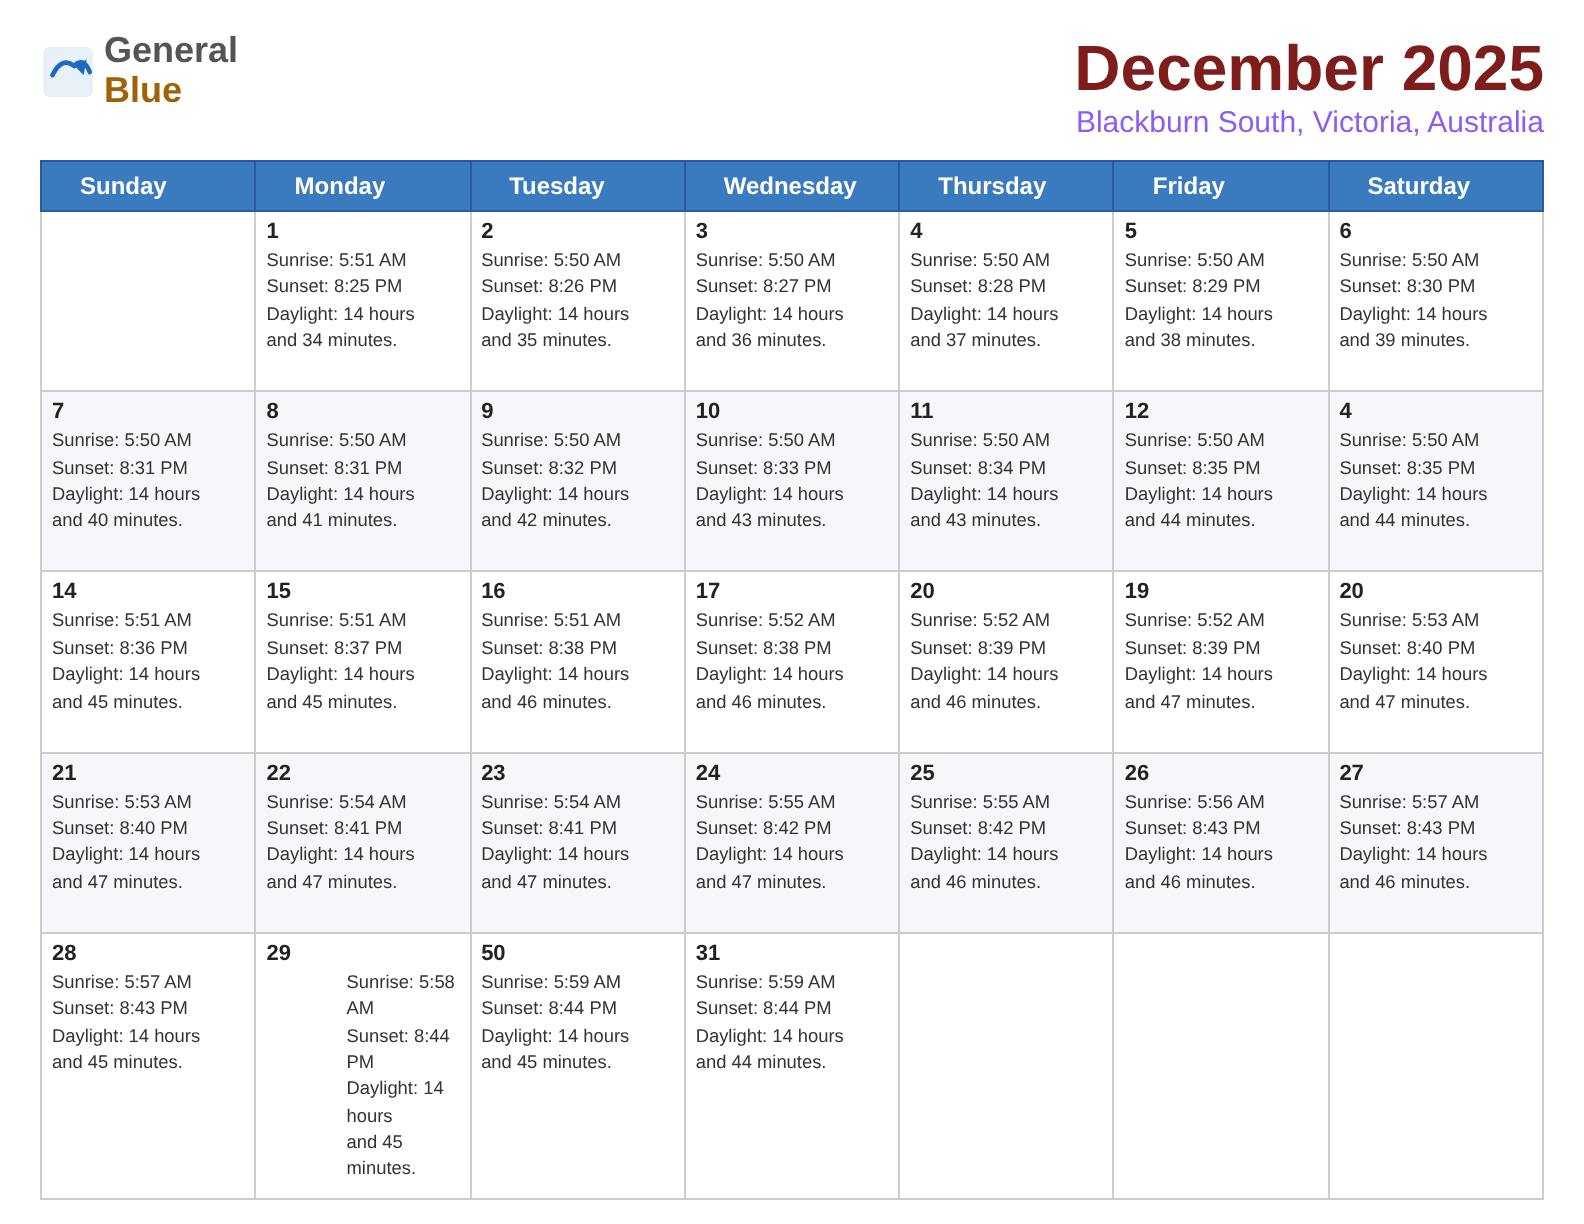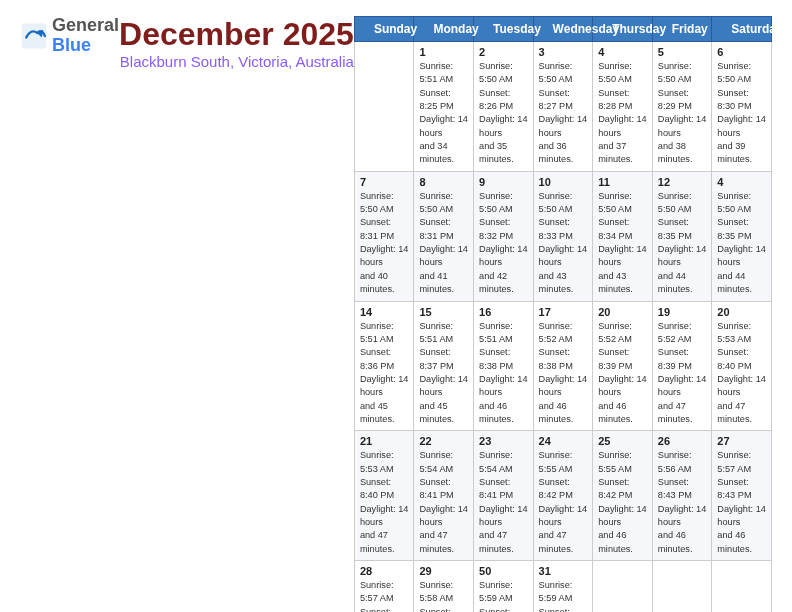--- a/index.html
+++ b/index.html
@@ -8,38 +8,39 @@
       background: #fff;
       width: 792px;
       height: 612px;
       overflow: hidden;
     }
     .page {
       width: 792px;
       height: 612px;
       padding: 16px 20px 12px 20px;
       display: flex;
+      flex-direction: column;
     }
     .header {
       display: flex;
       justify-content: space-between;
       align-items: flex-start;
       margin-bottom: 10px;
     }
     .logo {
       display: flex;
       align-items: center;
     }
     .logo-text {
       font-size: 18px;
       font-weight: bold;
       line-height: 1.1;
     }
     .logo-text .general { color: #555; }
-    .logo-text .blue { color: #3b82f6; }
+    .logo-text .blue { color: #a16207; }
     .logo-icon {
       width: 28px;
       height: 28px;
       margin-right: 4px;
     }
     .title-block {
       text-align: right;
     }
     .month-title {
       font-size: 32px;
@@ -328,21 +329,21 @@
         <tr>
           <td>
             <div class="day-number">28</div>
             <div class="day-info" style="white-space: pre-line;">Sunrise: 5:57 AM
 Sunset: 8:43 PM
 Daylight: 14 hours
 and 45 minutes.</div>
           </td>
           <td>
             <div class="day-number">29</div>
-            <div class="day-info" style="white-space: pre-line;">Sunrise: 5:58 AM
+            <div class="day-info" style="white-space: pre-line; margin-left: 40px;">Sunrise: 5:58 AM
 Sunset: 8:44 PM
 Daylight: 14 hours
 and 45 minutes.</div>
           </td>
           <td>
             <div class="day-number">50</div>
             <div class="day-info" style="white-space: pre-line;">Sunrise: 5:59 AM
 Sunset: 8:44 PM
 Daylight: 14 hours
 and 45 minutes.</div>

